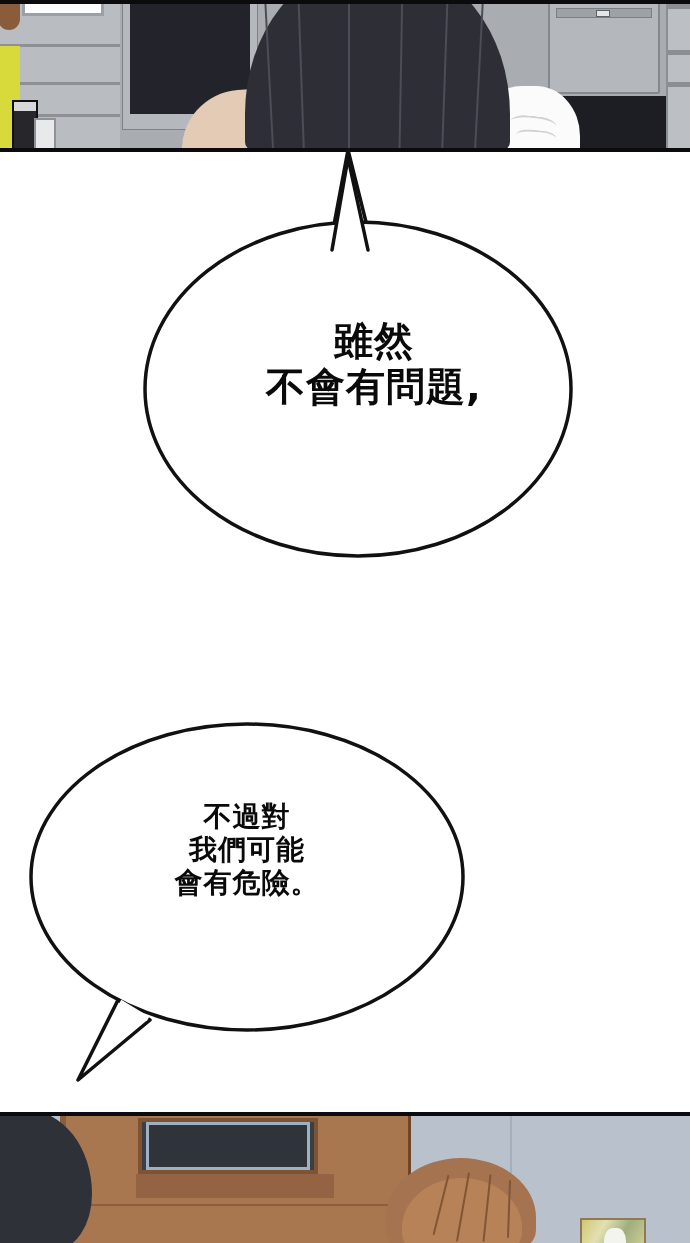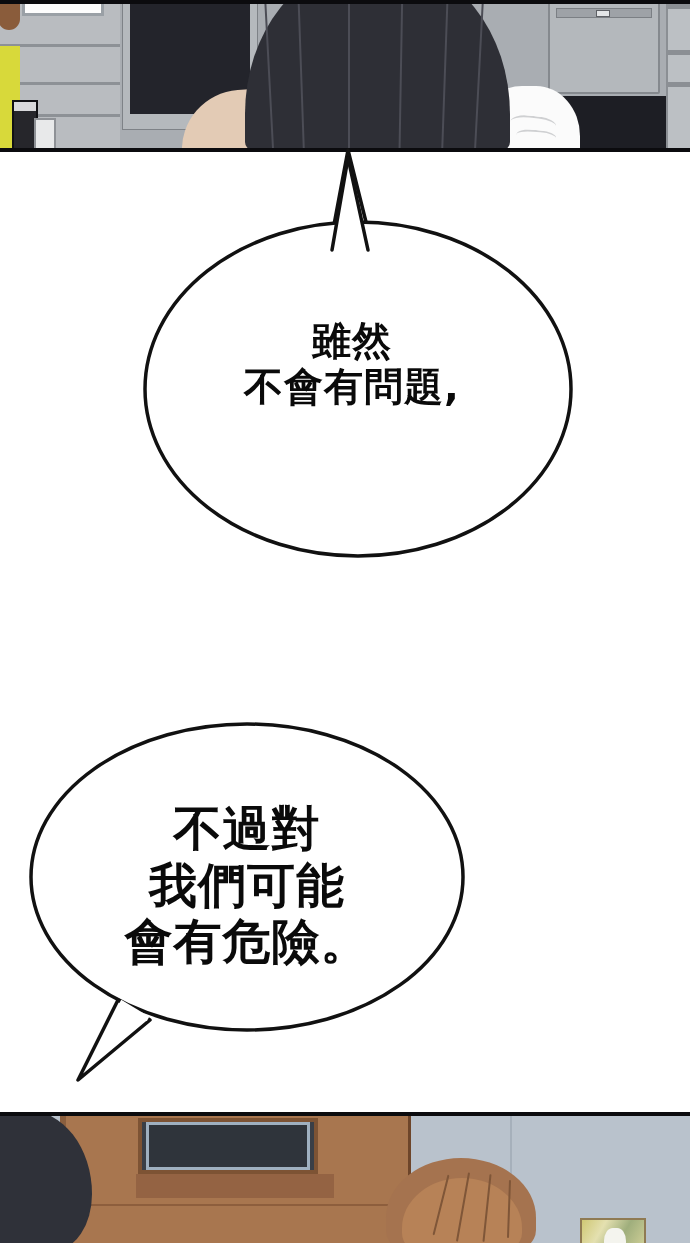--- a/index.html
+++ b/index.html
@@ -228,26 +228,26 @@
     position: absolute;
     text-align: center;
     font-family: "DejaVu Sans", "Liberation Sans", sans-serif;
     font-weight: bold;
     color: #0a0a0a;
     line-height: 1.18;
     letter-spacing: 1px;
     white-space: pre;
   }
   #bubble1-text {
-    left: 138px; top: 318px; width: 428px;
+    left: 160px; top: 318px; width: 428px;
     font-size: 39px;
   }
   #bubble2-text {
     left: 31px; top: 800px; width: 432px;
-    font-size: 48px;
+    font-size: 28px;
   }
 </style>
 </head>
 <body>
 
 <div id="comic-page">
 
   <div class="panel" id="panel-top">
     <div class="panel-art">
       <div class="t-floor"></div>

